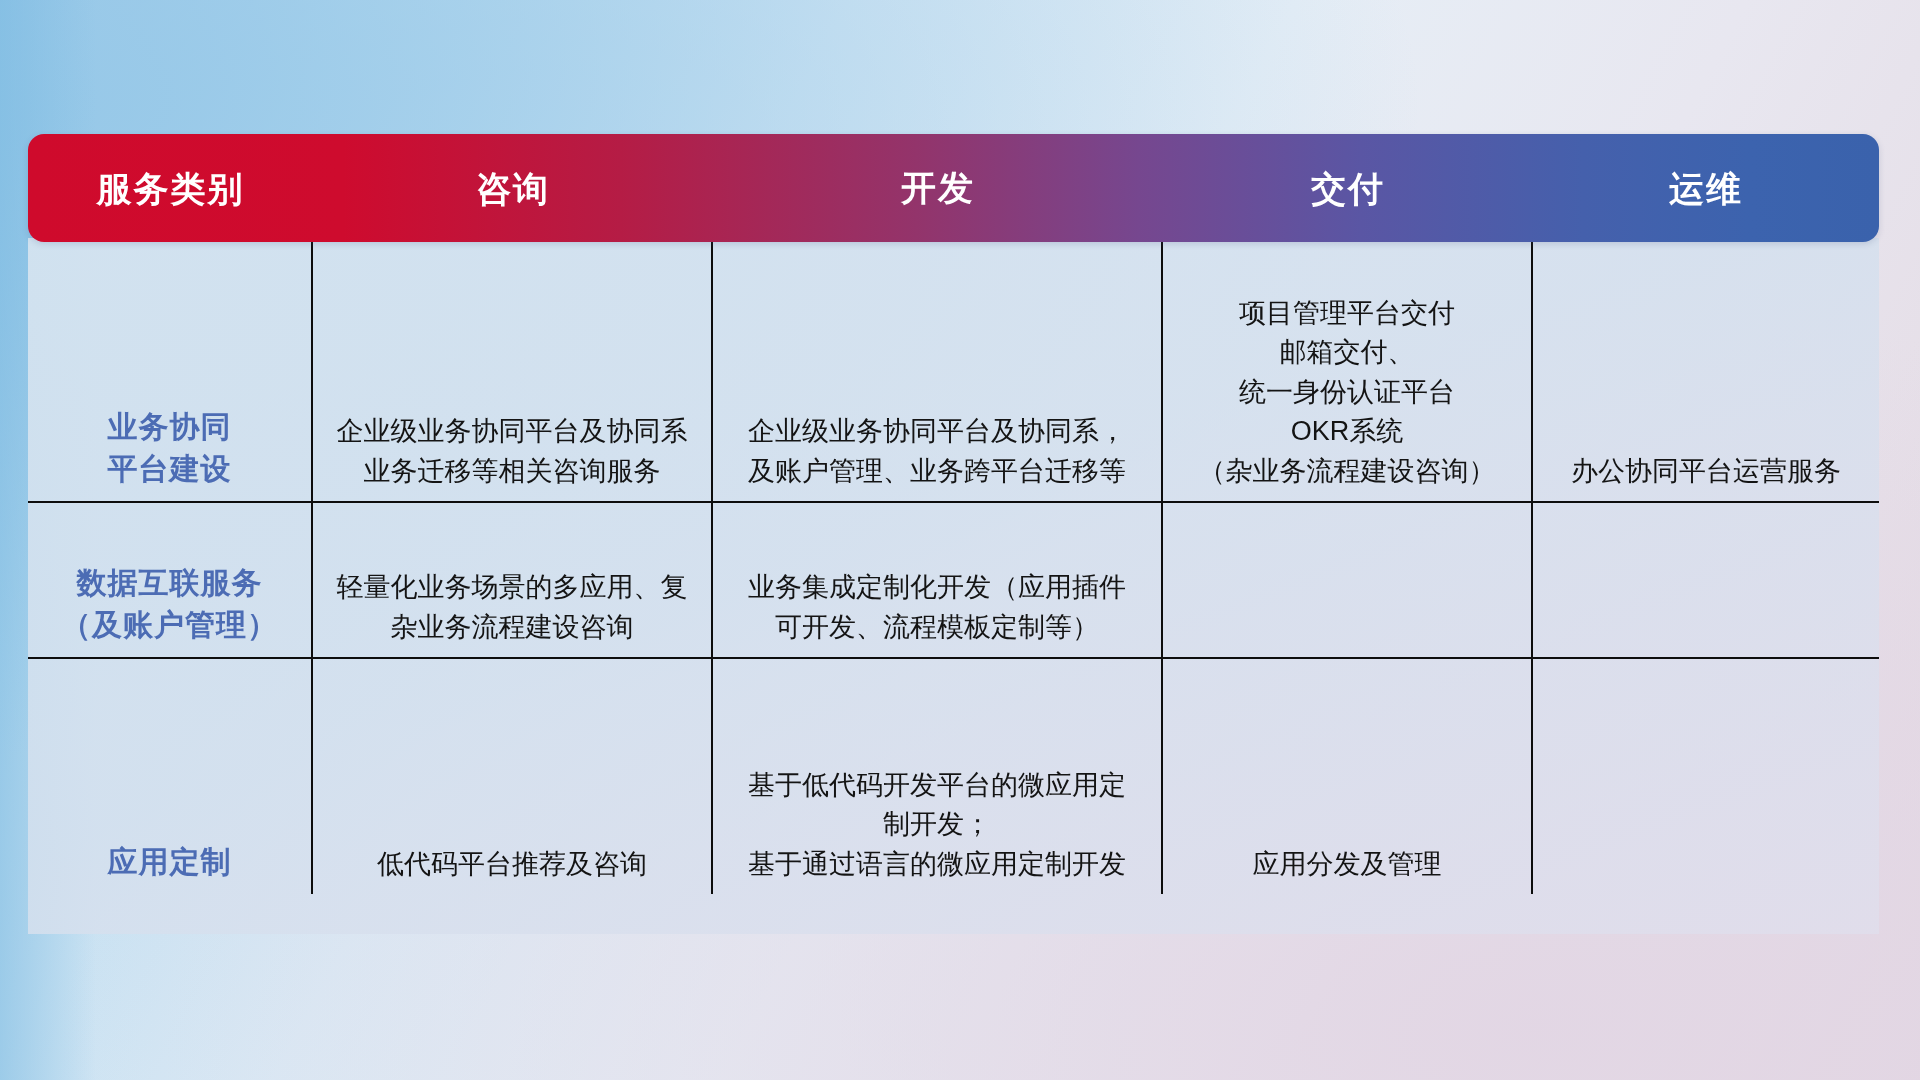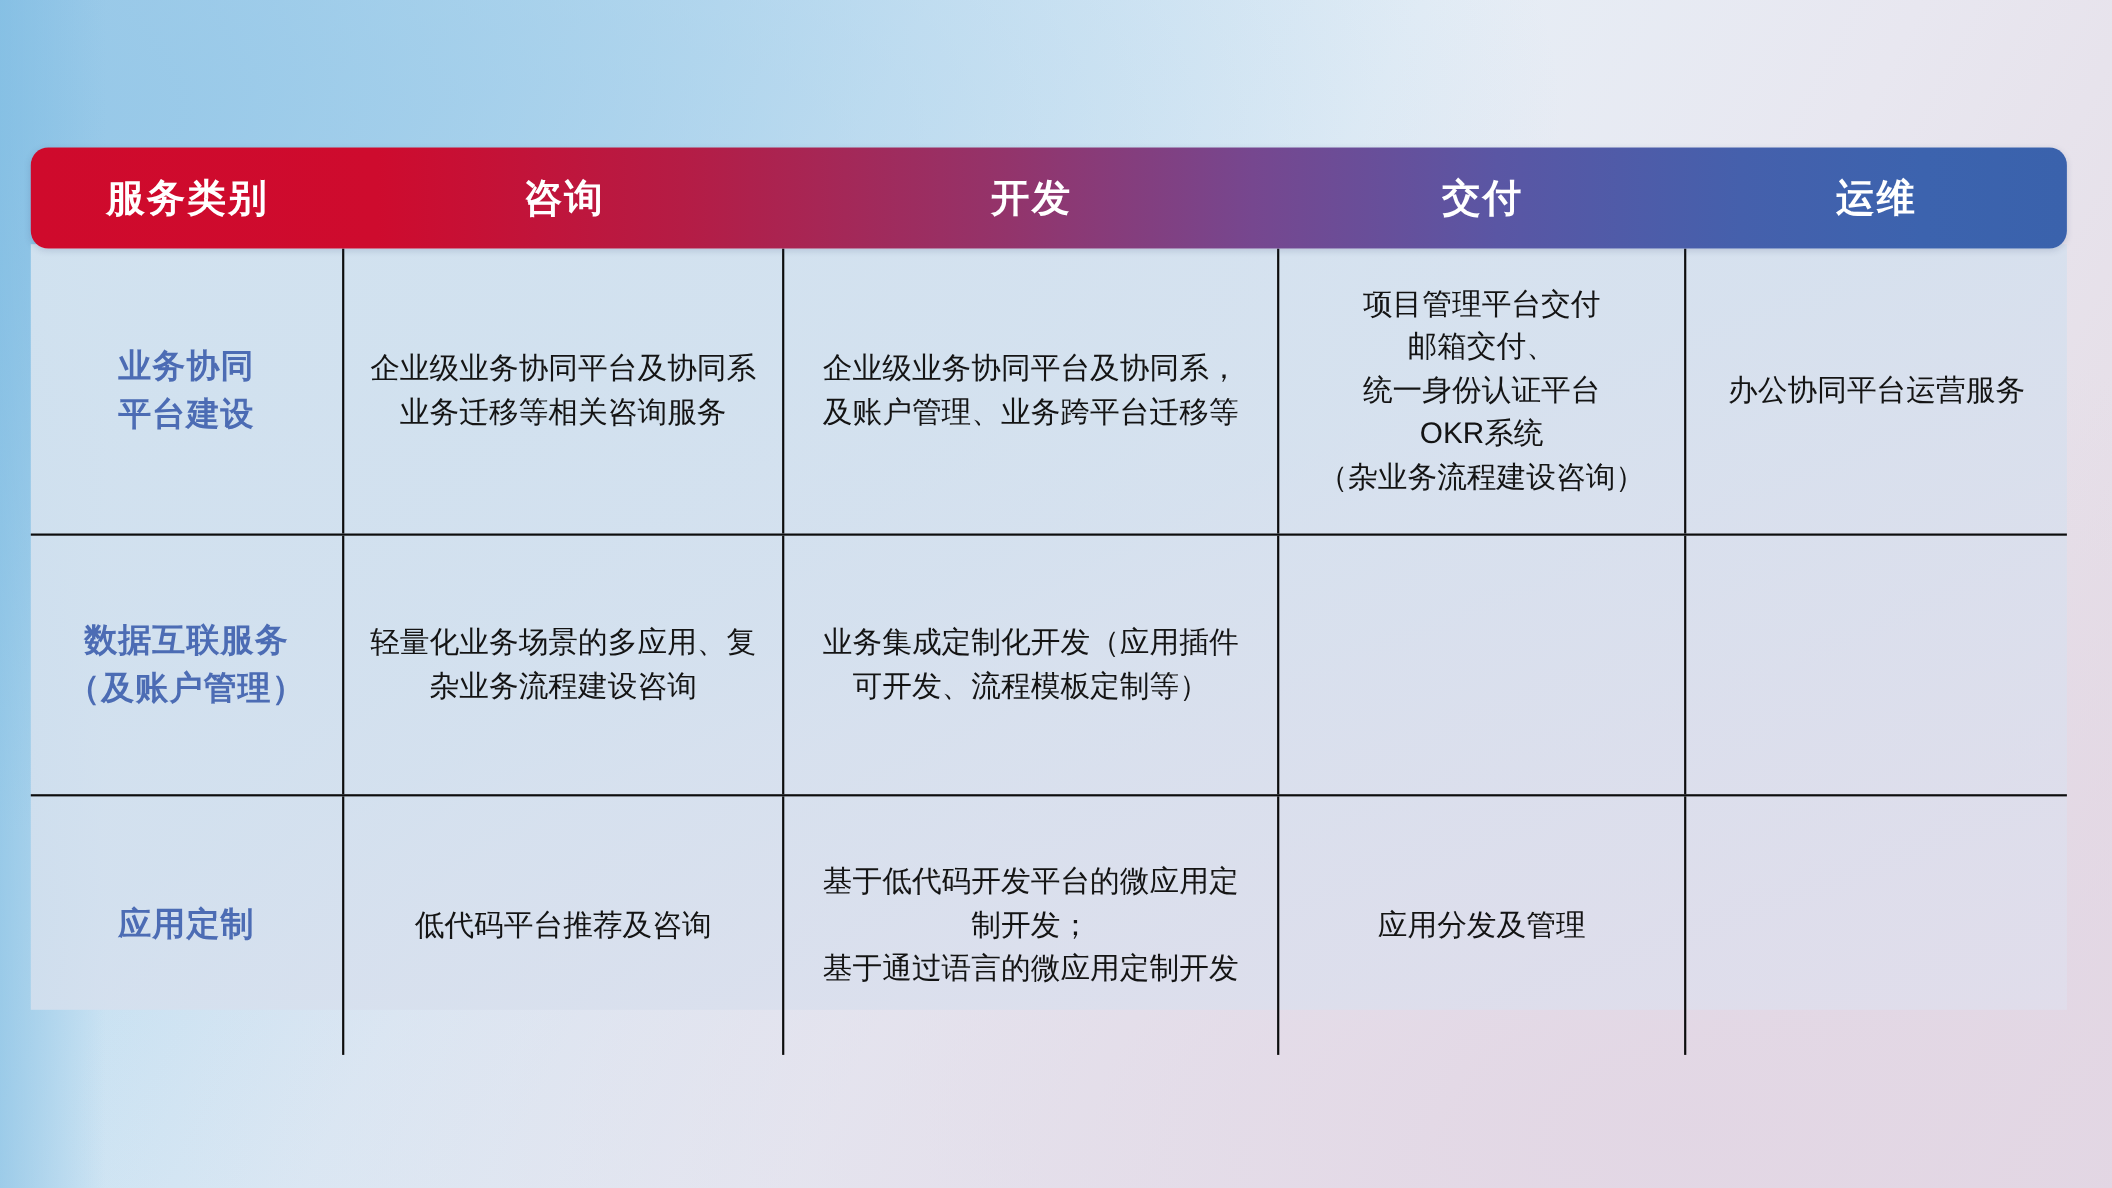--- a/index.html
+++ b/index.html
@@ -34,21 +34,21 @@
 
   
   #table-wrap {
     position:absolute;
     left:28px; top:134px;
     width:1851px; height:820px;
   }
 
   
   .thead {
-    height:92px;
+    height:108px;
     border-radius:16px;
     background:linear-gradient(90deg,
         #cf0a2c 0%,
         #ce0b2e 17%,
         #b51c45 32%,
         #93346b 48%,
         #76478f 60%,
         #5a56a4 72%,
         #4560ac 84%,
         #3c63ae 93%,
@@ -77,21 +77,21 @@
       linear-gradient(160deg, rgba(214,228,240,0.92) 0%, rgba(212,224,238,0.88) 45%, rgba(224,222,236,0.85) 100%);
     margin-top:-4px;
     padding-top:4px;
   }
 
   .row { display:flex; position:relative; }
   .row + .row { border-top:2.5px solid #0d0d0d; }
 
   .cell {
     display:flex;
-    align-items:center;
+    align-items:flex-end;
     justify-content:center;
     text-align:center;
     padding:10px 16px;
     position:relative;
   }
   
   .cell.rule { border-right:2.5px solid #0d0d0d; }
 
   .rowlabel {
     color:#4c6cb4;
@@ -109,21 +109,21 @@
 
   
   .c1 { width:285px; }
   .c2 { width:400px; }
   .c3 { width:450px;font-family:Liberation Serif, serif; }
   .c4 { width:370px; }
   .c5 { width:346px; }
 
   
   .r1 { height:259px; }
-  .r2 { height:237px; }
+  .r2 { height:156px; }
   .r3 { height:237px; }
 </style>
 </head>
 <body>
 
 <div id="bg"></div>
 
 <div id="table-wrap">
 
   <div class="thead">

